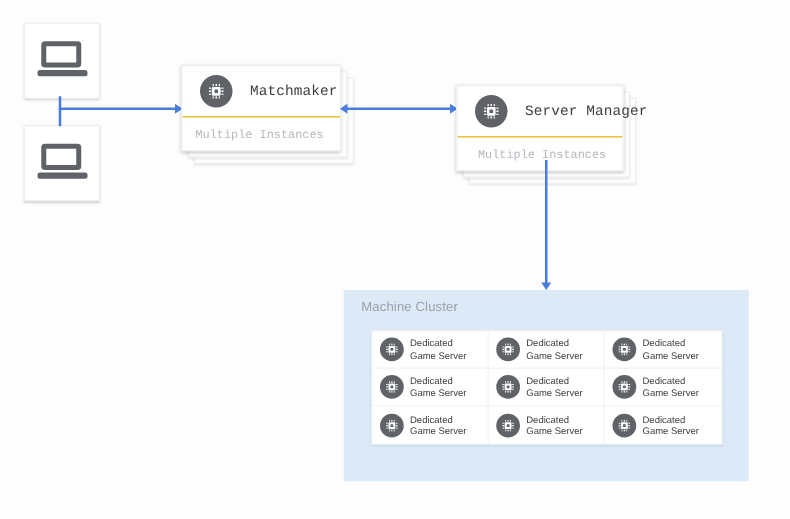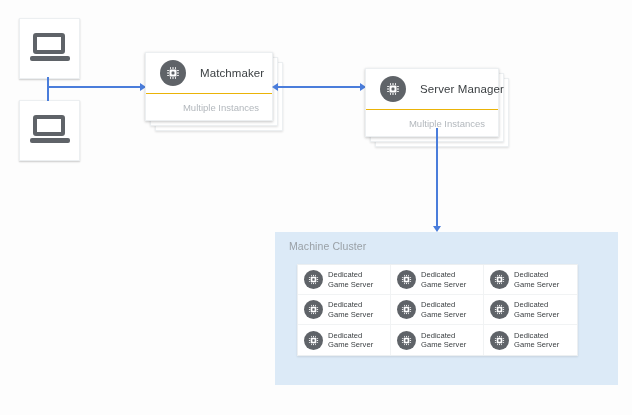--- a/index.html
+++ b/index.html
@@ -50,20 +50,21 @@
     top: 23px;
     width: 40px;
     height: 5px;
     background: #5f6368;
     border-radius: 2px;
   }
 
   
   .node {
     position: absolute;
+    font-family: Liberation Mono, monospace;
   }
   .node .stack-back2,
   .node .stack-back1 {
     position: absolute;
     background: #ffffff;
     border: 1px solid #eceff1;
     box-shadow: 0 1px 2px rgba(0,0,0,0.12);
     box-sizing: border-box;
   }
   .node .stack-back2 { left: 10px; top: 10px; right: -10px; bottom: -10px; }
@@ -119,21 +120,20 @@
   .chip-icon svg { display: block; }
 
   
   #machine-cluster {
     position: absolute;
     left: 275px;
     top: 232px;
     width: 324px;
     height: 153px;
     background: #dceaf7;
-    padding-left: 19px;
   }
   #machine-cluster .cluster-title {
     position: absolute;
     left: 14px;
     top: 8px;
     font-size: 10.5px;
     color: #9aa0a6;
     letter-spacing: 0.1px;
   }
   #server-grid {

